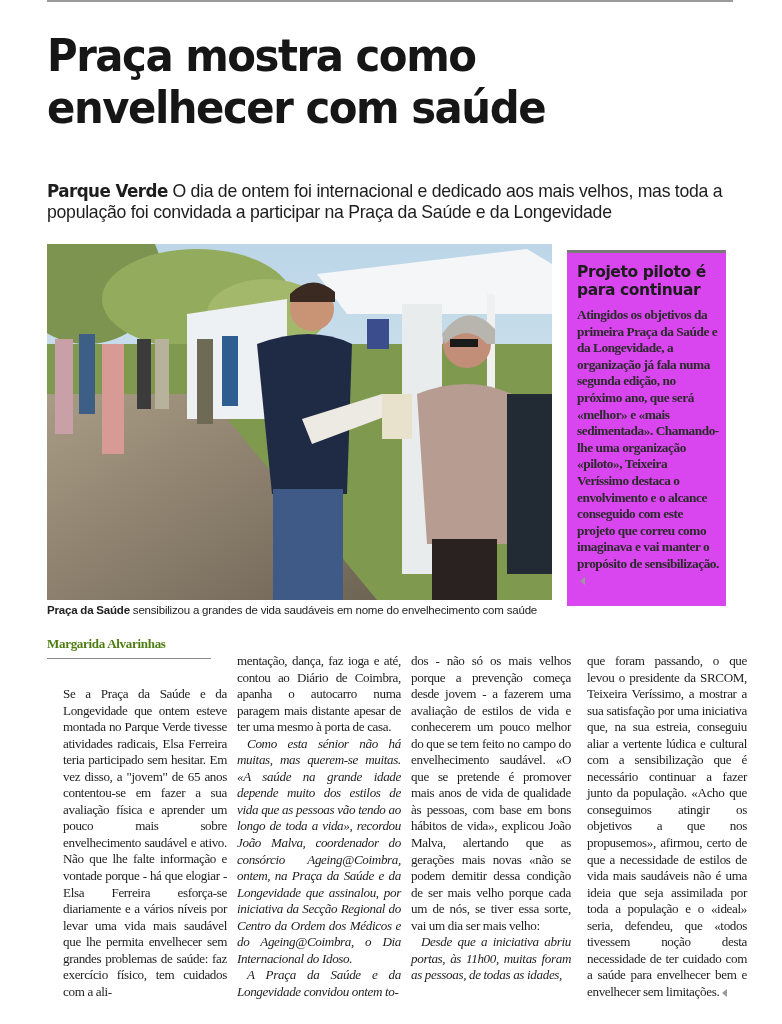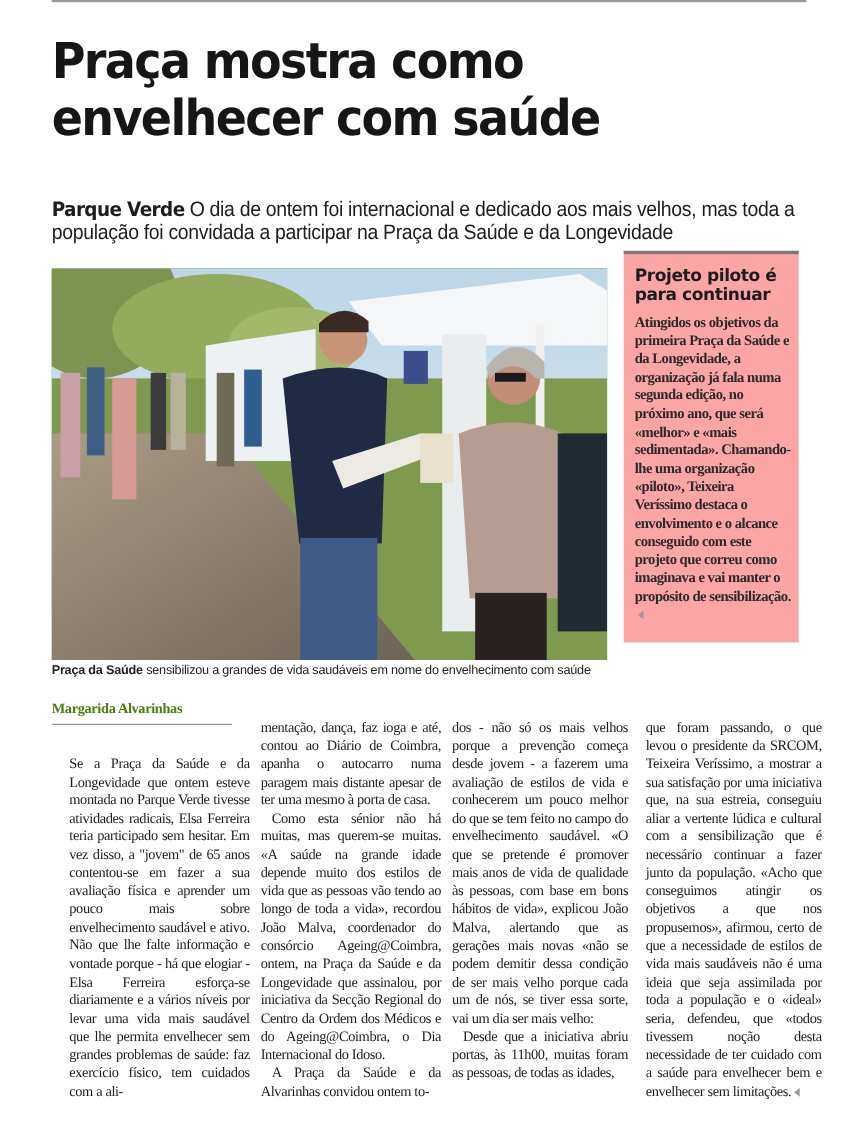--- a/index.html
+++ b/index.html
@@ -18,43 +18,43 @@
   .standfirst .kicker { font-family: "DejaVu Sans", sans-serif; font-weight: bold; letter-spacing: -0.6px; font-size: 18px; }
   .photo { position: absolute; left: 47px; top: 244px; width: 505px; height: 356px; overflow: hidden; background: #7b8a6a; }
   .photo svg { display: block; width: 505px; height: 356px; }
   .caption {
     position: absolute; left: 47px; top: 603px; width: 520px; margin: 0;
     font-family: "Liberation Sans", sans-serif; font-size: 11.5px; line-height: 14px; color: #222;
     letter-spacing: -0.2px;
   }
   .caption b { font-weight: bold; text-align: center; }
   .sidebar {
-    position: absolute; left: 567px; top: 228px; width: 159px; height: 356px;
-    background: #fca5a5; border-top: 3px solid #7a7a7a; box-sizing: border-box; padding: 10px 0 0 10px;
+    position: absolute; left: 567px; top: 250px; width: 159px; height: 356px;
+    background: #d946ef; border-top: 3px solid #7a7a7a; box-sizing: border-box; padding: 10px 0 0 10px;
   }
   .sidebar-title {
     margin: 0; font-family: "DejaVu Sans", sans-serif; font-weight: bold; font-size: 15.5px; line-height: 18px;
     color: #1c1c1c; letter-spacing: -0.4px; width: 150px;
   }
   .sidebar-body {
     margin: 8px 0 0 0; font-family: "Liberation Serif", serif; font-weight: bold; font-size: 13.3px;
     line-height: 16.6px; color: #2a2a2a; letter-spacing: -0.45px; width: 142px;
   }
   .end-mark { display: inline-block; width: 0; height: 0; border-top: 4px solid transparent; border-bottom: 4px solid transparent; border-right: 5px solid #9a9a9a; margin-left: 3px; vertical-align: middle; }
   .byline {
     position: absolute; left: 47px; top: 636px; width: 164px; margin: 0;
     font-family: "Liberation Serif", serif; font-weight: bold; font-size: 13px; line-height: 16px; color: #4d7c0f;
     letter-spacing: -0.3px; padding-bottom: 6px; border-bottom: 1.5px solid #8a8a8a;
   }
   .col {
     position: absolute; font-family: "Liberation Serif", serif; font-size: 13.1px; line-height: 16.55px;
     color: #1d1d1d; text-align: justify; letter-spacing: -0.35px; margin: 16px; hyphens: manual;
   }
   .col p { margin: 0; text-indent: 0; }
-  .col p.indent { text-indent: 10px; }
+  .col p.indent { text-indent: 10px; font-style: italic; }
   .col1 { left: 47px; top: 670px; width: 164px; }
   .col2 { left: 221px; top: 637px; width: 164px; }
   .col3 { left: 395px; top: 637px; width: 160px; }
   .col4 { left: 571px; top: 637px; width: 160px; }
 </style>
 </head>
 <body>
 
 <div class="top-rule"></div>
 
@@ -131,21 +131,21 @@
 
 <p class="byline">Margarida Alvarinhas</p>
 
 <div class="col col1">
   <p>Se a Praça da Saúde e da Longevidade que ontem esteve montada no Parque Verde tivesse atividades radicais, Elsa Ferreira teria participado sem hesitar. Em vez disso, a "jovem" de 65 anos contentou-se em fazer a sua avaliação física e aprender um pouco mais sobre envelhecimento saudável e ativo. Não que lhe falte informação e vontade porque - há que elogiar - Elsa Ferreira esforça-se diariamente e a vários níveis por levar uma vida mais saudável que lhe permita envelhecer sem grandes problemas de saúde: faz exercício físico, tem cuidados com a ali-</p>
 </div>
 
 <div class="col col2">
   <p>mentação, dança, faz ioga e até, contou ao Diário de Coimbra, apanha o autocarro numa paragem mais distante apesar de ter uma mesmo à porta de casa.</p>
   <p class="indent">Como esta sénior não há muitas, mas querem-se muitas. «A saúde na grande idade depende muito dos estilos de vida que as pessoas vão tendo ao longo de toda a vida», recordou João Malva, coordenador do consórcio Ageing@Coimbra, ontem, na Praça da Saúde e da Longevidade que assinalou, por iniciativa da Secção Regional do Centro da Ordem dos Médicos e do Ageing@Coimbra, o Dia Internacional do Idoso.</p>
-  <p class="indent">A Praça da Saúde e da Alvarinhas convidou ontem to-</p>
+  <p class="indent">A Praça da Saúde e da Longevidade convidou ontem to-</p>
 </div>
 
 <div class="col col3">
   <p>dos - não só os mais velhos porque a prevenção começa desde jovem - a fazerem uma avaliação de estilos de vida e conhecerem um pouco melhor do que se tem feito no campo do envelhecimento saudável. «O que se pretende é promover mais anos de vida de qualidade às pessoas, com base em bons hábitos de vida», explicou João Malva, alertando que as gerações mais novas «não se podem demitir dessa condição de ser mais velho porque cada um de nós, se tiver essa sorte, vai um dia ser mais velho:</p>
   <p class="indent">Desde que a iniciativa abriu portas, às 11h00, muitas foram as pessoas, de todas as idades,</p>
 </div>
 
 <div class="col col4">
   <p><span>que foram passando, o que levou o presidente da SRCOM, Teixeira Veríssimo, a mostrar a sua satisfação por uma iniciativa que, na sua estreia, conseguiu aliar a vertente lúdica e cultural com a sensibilização que é necessário continuar a fazer junto da população. «Acho que conseguimos atingir os objetivos a que nos propusemos», afirmou, certo de que a necessidade de estilos de vida mais saudáveis não é uma ideia que seja assimilada por toda a população e o «ideal» seria, defendeu, que «todos tivessem noção desta necessidade de ter cuidado com a saúde para envelhecer bem e envelhecer sem limitações.</span><span class="end-mark"></span></p>
 </div>

